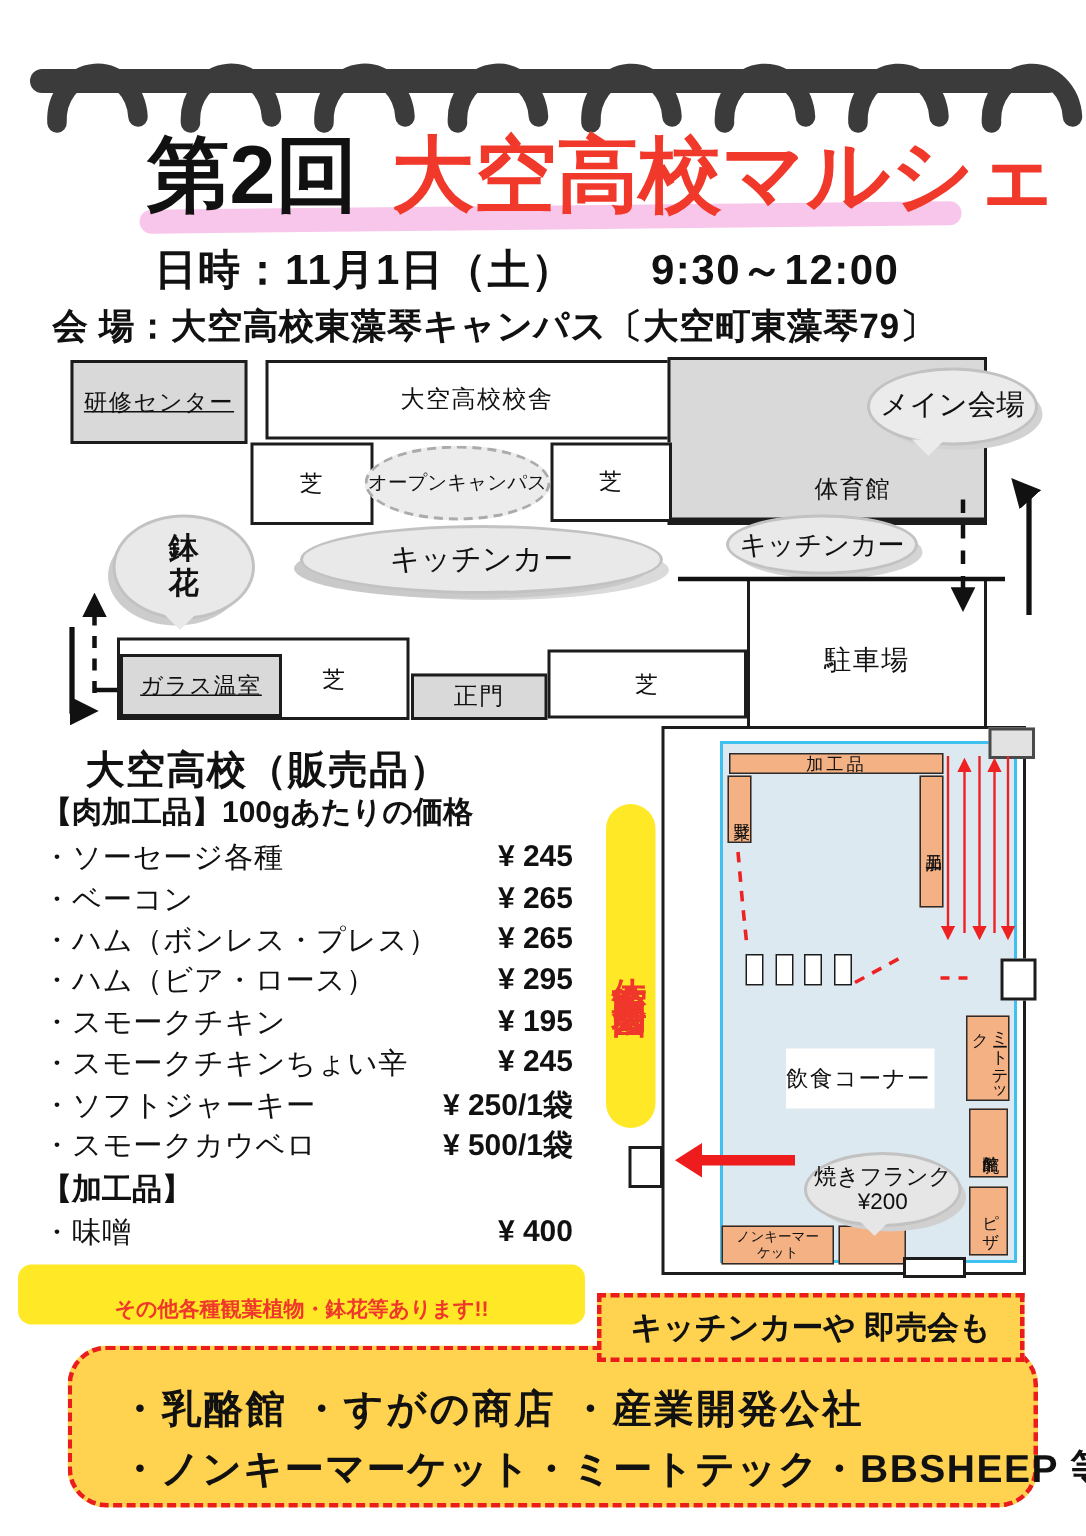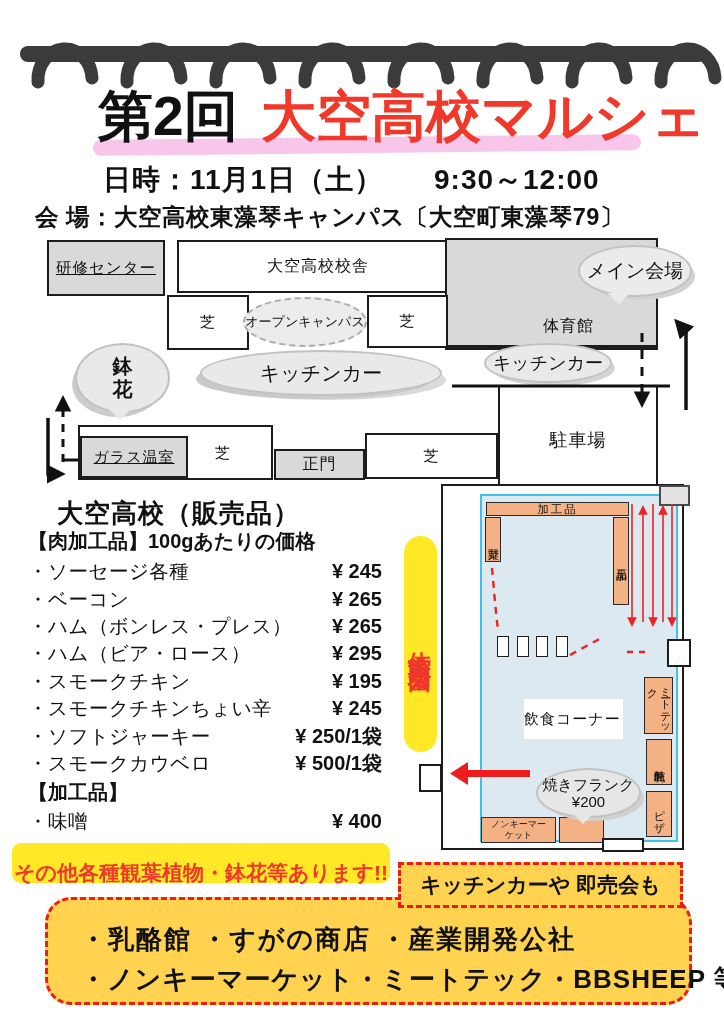--- a/index.html
+++ b/index.html
@@ -201,21 +201,21 @@
 
   <div class="abs" style="left:28px;top:779px;font-size:20px;font-weight:600;color:#111;">【加工品】</div>
   <div class="abs" style="left:28px;top:808px;width:354px;">
     <div class="price-row">
       <span class="price-name">・味噌</span>
       <span class="price-val">¥ 400</span>
     </div>
   </div>
 
   <div class="abs" style="left:12px;top:843px;width:378px;height:40px;background:#ffe826;border-radius:9px;display:flex;align-items:center;justify-content:center;z-index:4;">
-    <span style="font-size:21px;font-weight:700;color:#f0372b;white-space:nowrap;margin-top:20px;">その他各種観葉植物・鉢花等あります!!</span>
+    <span style="font-size:14px;font-weight:700;color:#f0372b;white-space:nowrap;margin-top:20px;">その他各種観葉植物・鉢花等あります!!</span>
   </div>
 
   <div class="abs" style="left:45px;top:897px;width:647px;height:108px;background:#ffd34f;border:3px dashed #ea1c1c;border-radius:26px;box-sizing:border-box;z-index:2;">
     <div style="position:absolute;left:32px;top:22px;font-size:26px;font-weight:700;color:#111;letter-spacing:2px;white-space:nowrap;">・乳酪館 ・すがの商店 ・産業開発公社</div>
     <div style="position:absolute;left:32px;top:62px;font-size:26px;font-weight:700;color:#111;letter-spacing:1px;white-space:nowrap;">・ノンキーマーケット・ミートテック・BBSHEEP 等</div>
   </div>
 
   <div class="abs" style="left:398px;top:862px;width:285px;height:46px;background:#ffd34f;border:3px dashed #ea1c1c;box-sizing:border-box;display:flex;align-items:center;justify-content:center;z-index:3;">
     <span style="font-size:21px;font-weight:600;color:#111;white-space:nowrap;">キッチンカーや 即売会も</span>
   </div>

